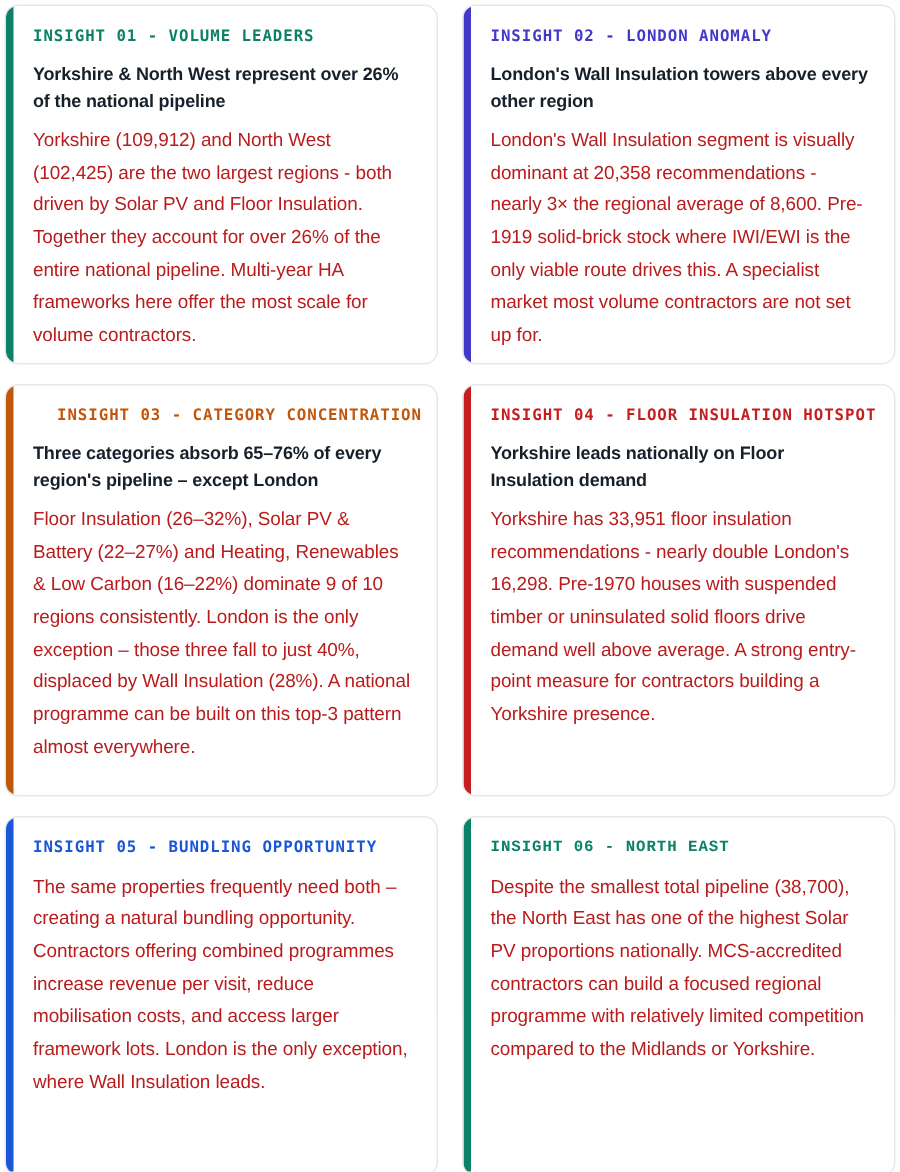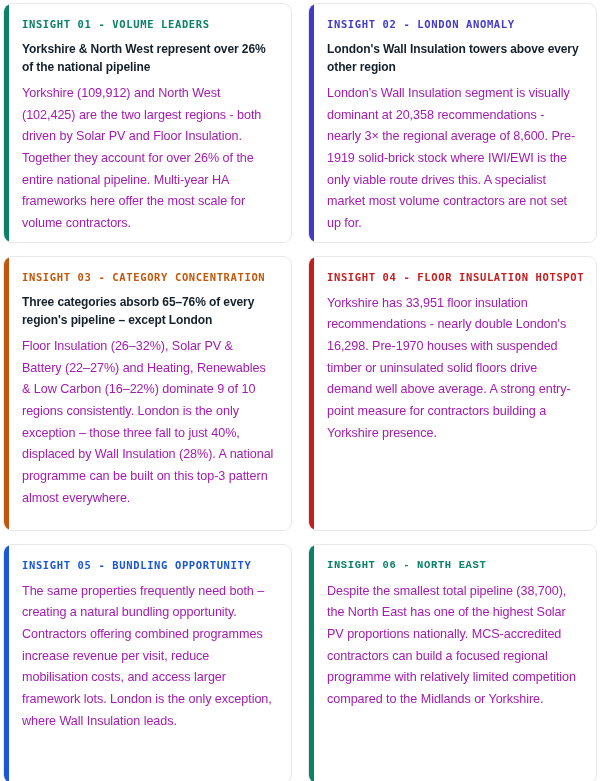--- a/index.html
+++ b/index.html
@@ -59,21 +59,21 @@
     color: #16202b;
     line-height: 1.52;
     letter-spacing: -0.1px;
     margin-bottom: 7px;
   }
 
   .insight-body {
     font-family: "Liberation Sans", sans-serif;
     font-size: 12.6px;
     font-weight: 400;
-    color: #a21caf;
+    color: #b91c1c;
     line-height: 1.72;
     letter-spacing: -0.05px;
   }
 </style>
 </head>
 <body>
 
 <div id="insight-grid">
 
   <div class="insight-card">
@@ -85,28 +85,29 @@
 
   <div class="insight-card">
     <span class="accent-bar" style="background: rgb(67, 56, 202);"></span>
     <div class="insight-label" style="color: rgb(67, 56, 202);">INSIGHT 02 - LONDON ANOMALY</div>
     <div class="insight-headline">London's Wall Insulation towers above every other region</div>
     <div class="insight-body">London's Wall Insulation segment is visually dominant at 20,358 recommendations - nearly 3× the regional average of 8,600. Pre-1919 solid-brick stock where IWI/EWI is the only viable route drives this. A specialist market most volume contractors are not set up for.</div>
   </div>
 
   <div class="insight-card">
     <span class="accent-bar" style="background: rgb(194, 87, 12);"></span>
-    <div class="insight-label" style="color: rgb(194, 87, 12);">INSIGHT 03 - CATEGORY CONCENTRATION</div>
+    <div class="insight-label" style="color: rgb(194, 87, 12); margin-left: 16px;">INSIGHT 03 - CATEGORY CONCENTRATION</div>
     <div class="insight-headline">Three categories absorb 65–76% of every region's pipeline  – except London</div>
     <div class="insight-body">Floor Insulation (26–32%), Solar PV &amp; Battery (22–27%) and Heating, Renewables &amp; Low Carbon (16–22%) dominate 9 of 10 regions consistently. London is the only exception  –  those three fall to just 40%, displaced by Wall Insulation (28%). A national programme can be built on this top-3 pattern almost everywhere.</div>
   </div>
 
   <div class="insight-card">
     <span class="accent-bar" style="background: rgb(196, 30, 30);"></span>
     <div class="insight-label" style="color: rgb(196, 30, 30);">INSIGHT 04 - FLOOR INSULATION HOTSPOT</div>
+    <div class="insight-headline">Yorkshire leads nationally on Floor Insulation demand</div>
     <div class="insight-body">Yorkshire has 33,951 floor insulation recommendations - nearly double London's 16,298. Pre-1970 houses with suspended timber or uninsulated solid floors drive demand well above average. A strong entry-point measure for contractors building a Yorkshire presence.</div>
   </div>
 
   <div class="insight-card">
     <span class="accent-bar" style="background: rgb(26, 86, 214);"></span>
     <div class="insight-label" style="color: rgb(26, 86, 214);">INSIGHT 05 - BUNDLING OPPORTUNITY</div>
     <div class="insight-body">The same properties frequently need both  –  creating a natural bundling opportunity. Contractors offering combined programmes increase revenue per visit, reduce mobilisation costs, and access larger framework lots. London is the only exception, where Wall Insulation leads.</div>
   </div>
 
   <div class="insight-card">

